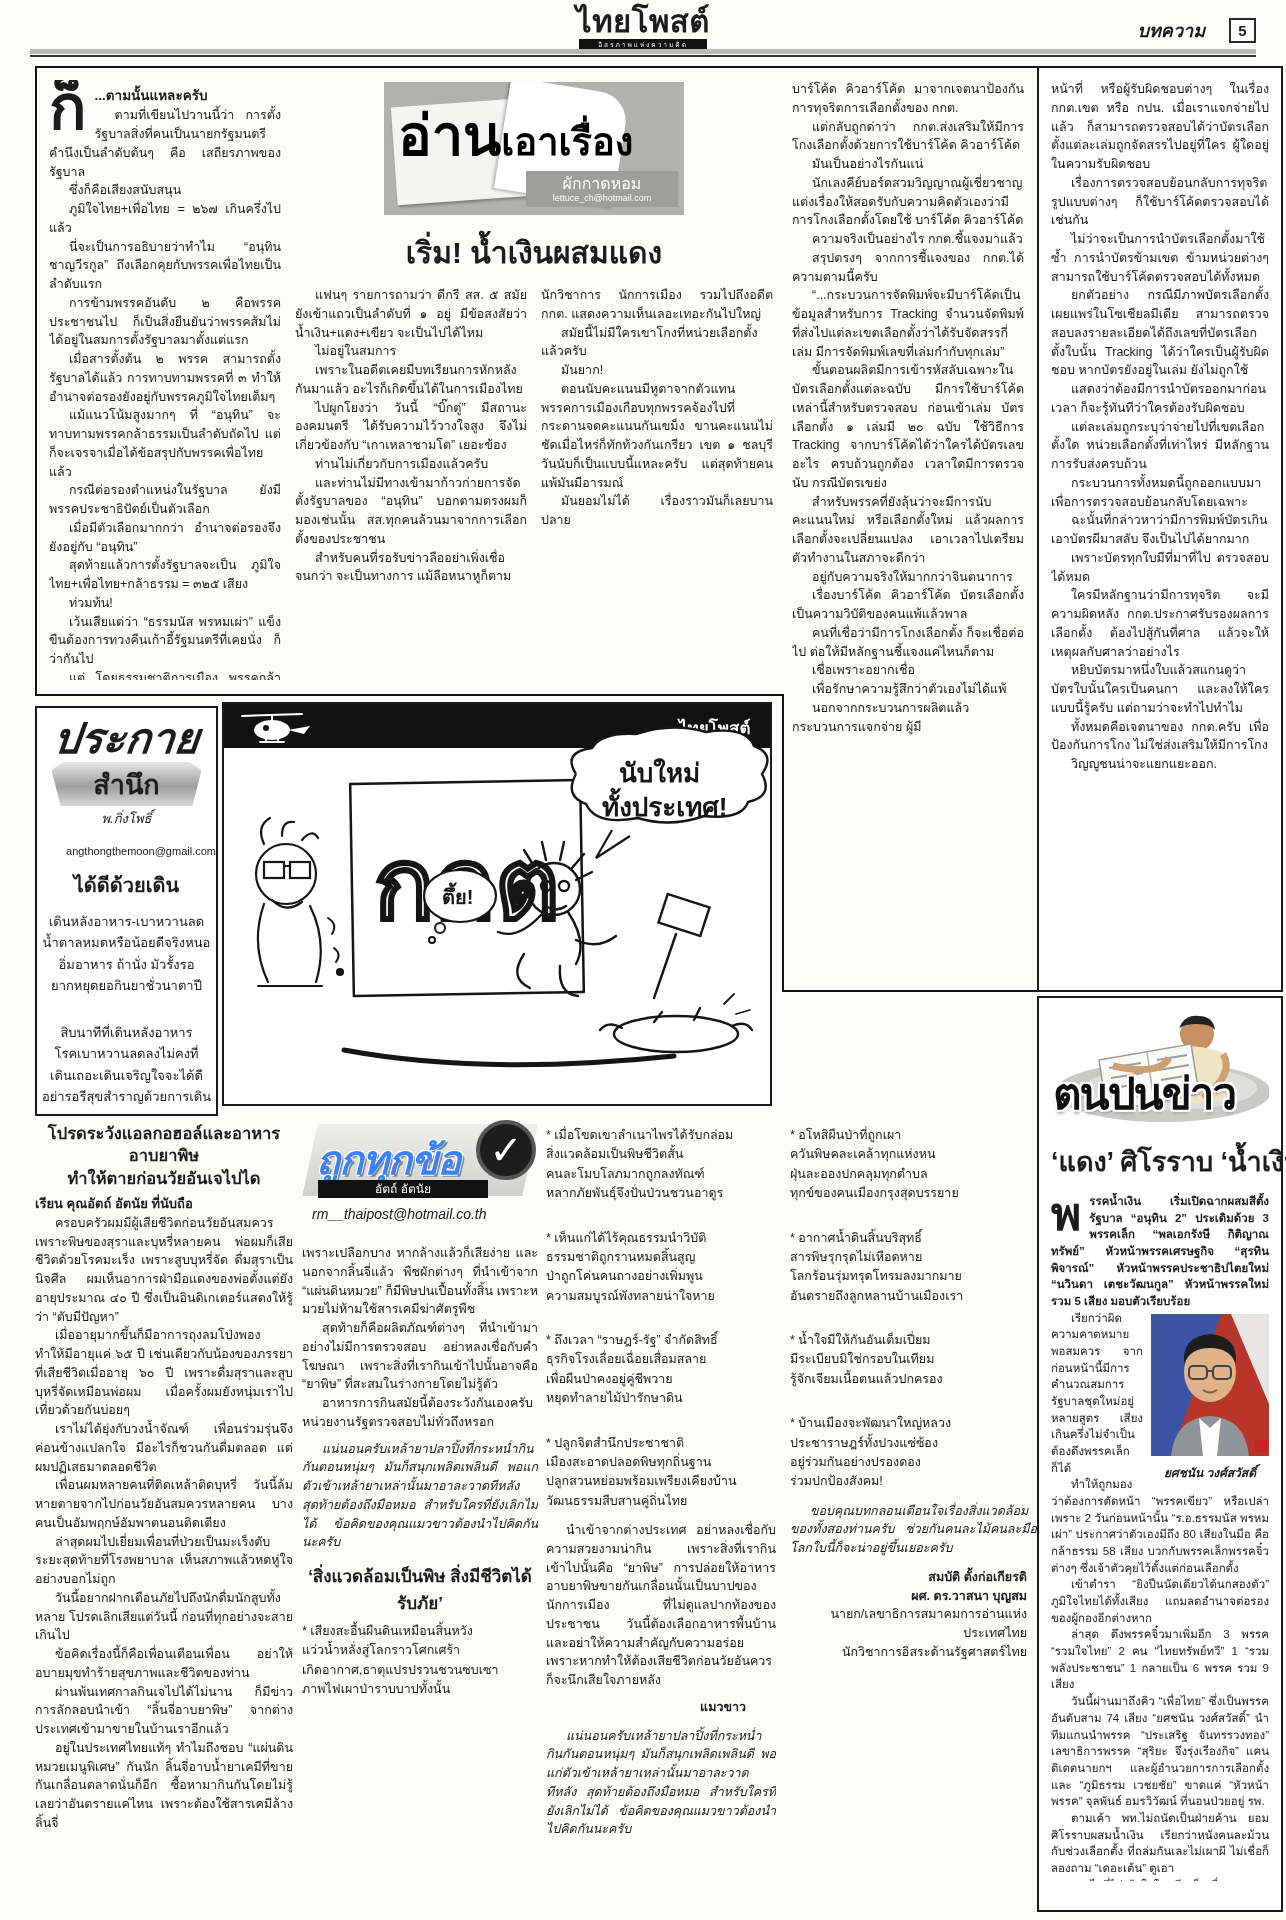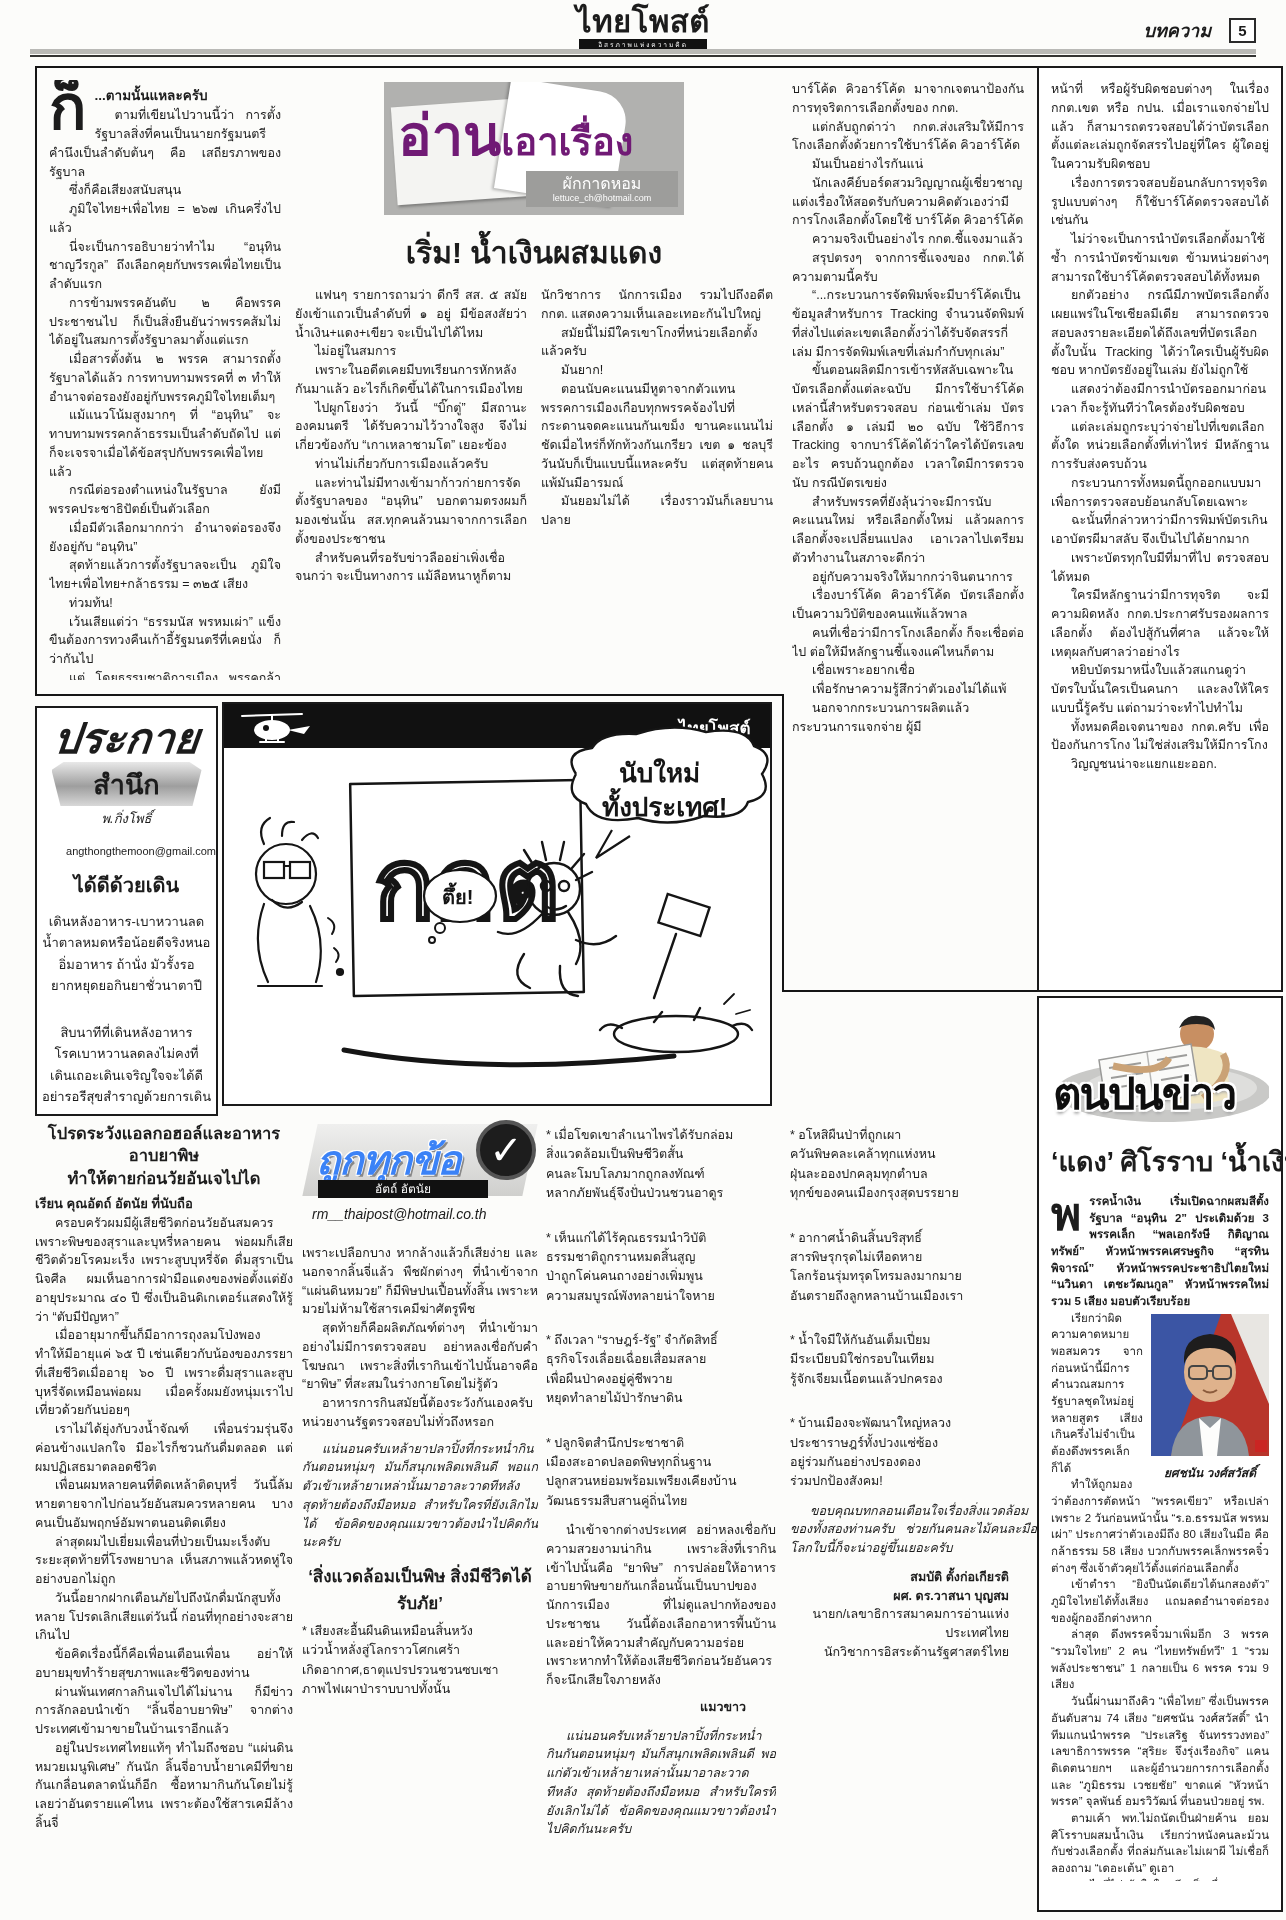--- a/index.html
+++ b/index.html
@@ -6,40 +6,40 @@
   html,body{width:1286px;height:1920px}
   body{position:relative;background:#fcfcfa;color:#1c1c1c;overflow:hidden;
        font-family:"Liberation Sans","DejaVu Sans",sans-serif}
   .abs{position:absolute}
   .rule{position:absolute;background:#151515}
   
   #masthead{left:0;right:0;top:6px;text-align:center}
   #masthead .title{font-size:31px;font-weight:900;letter-spacing:.5px;display:inline-block;line-height:1}
   #masthead .slogan{display:block;margin:2px auto 0;background:#111;color:#fff;font-size:6.5px;
       width:128px;padding:1px 0;letter-spacing:2px;text-align:center}
-  #section-wrap{right:30px;top:16px;display:flex;align-items:center;gap:18px}
+  #section-wrap{right:30px;top:16px;display:flex;align-items:center;gap:24px}
   #section-label{font-size:18px;font-weight:bold;font-style:italic}
   #page-num{width:27px;height:25px;border:2px solid #2a2a2a;background:#fff;font-weight:bold;
       font-size:15px;display:flex;align-items:center;justify-content:center}
   #hdr-band{left:30px;width:1226px;top:49px;height:5px;background:#b9b9b6;position:absolute}
   #hdr-line{left:30px;width:1226px;top:55px;height:2px;position:absolute;background:#333}
   
   .para{font-size:12.5px;line-height:1.5;text-align:justify;text-indent:20px}
   .noind{text-indent:0}
-  .b{font-weight:bold}.i{font-style:italic}.rt{text-align:right;text-indent:0;padding-right:28px}
+  .b{font-weight:bold}.i{font-style:italic}.rt{text-align:right;text-indent:0;padding-right:10px}
   .col{overflow:hidden}
   .pline{font-size:12.5px;line-height:1.55;text-indent:0}
   .stz{margin-top:25px}
   .dropcap{float:left;font-size:62px;font-weight:900;line-height:.85;margin:2px 8px 0 0}
   .leadline{font-weight:bold;font-size:13.5px;line-height:1.5;padding-top:6px}
   
   #read-graphic{width:300px;height:133px;margin:4px auto 0;background:#b1b1af;position:relative;overflow:hidden}
   .page-a{position:absolute;left:10px;top:18px;width:210px;height:98px;background:#f4f4f2;transform:rotate(-4deg);box-shadow:1px 2px 3px rgba(0,0,0,.3)}
   .page-b{position:absolute;left:118px;top:4px;width:120px;height:112px;background:#fff;transform:rotate(9deg);border-radius:0 30px 0 0;box-shadow:-2px 2px 3px rgba(0,0,0,.25)}
-  #read-title{position:absolute;left:14px;top:26px;font-weight:900;color:#701a75;white-space:nowrap}
+  #read-title{position:absolute;left:14px;top:26px;font-weight:900;color:#000000;white-space:nowrap}
   #read-title .big{font-size:56px;line-height:1}
   #read-title .rest{font-size:38px}
   #read-chip{position:absolute;right:6px;bottom:8px;width:152px;background:#9d9d9b;color:#fff;text-align:center;padding:4px 2px}
   #read-chip .by{font-size:16px;line-height:1.1}
   #read-chip .em{font-size:9px}
   #mid-headline{font-size:30px;font-weight:800;text-align:center;margin:14px 0 10px}
   .twocol{display:flex;gap:14px}
   .twocol>div{width:232px;overflow:hidden}
   
   .boxed{position:absolute;border:2px solid #1a1a1a;background:#fff}

